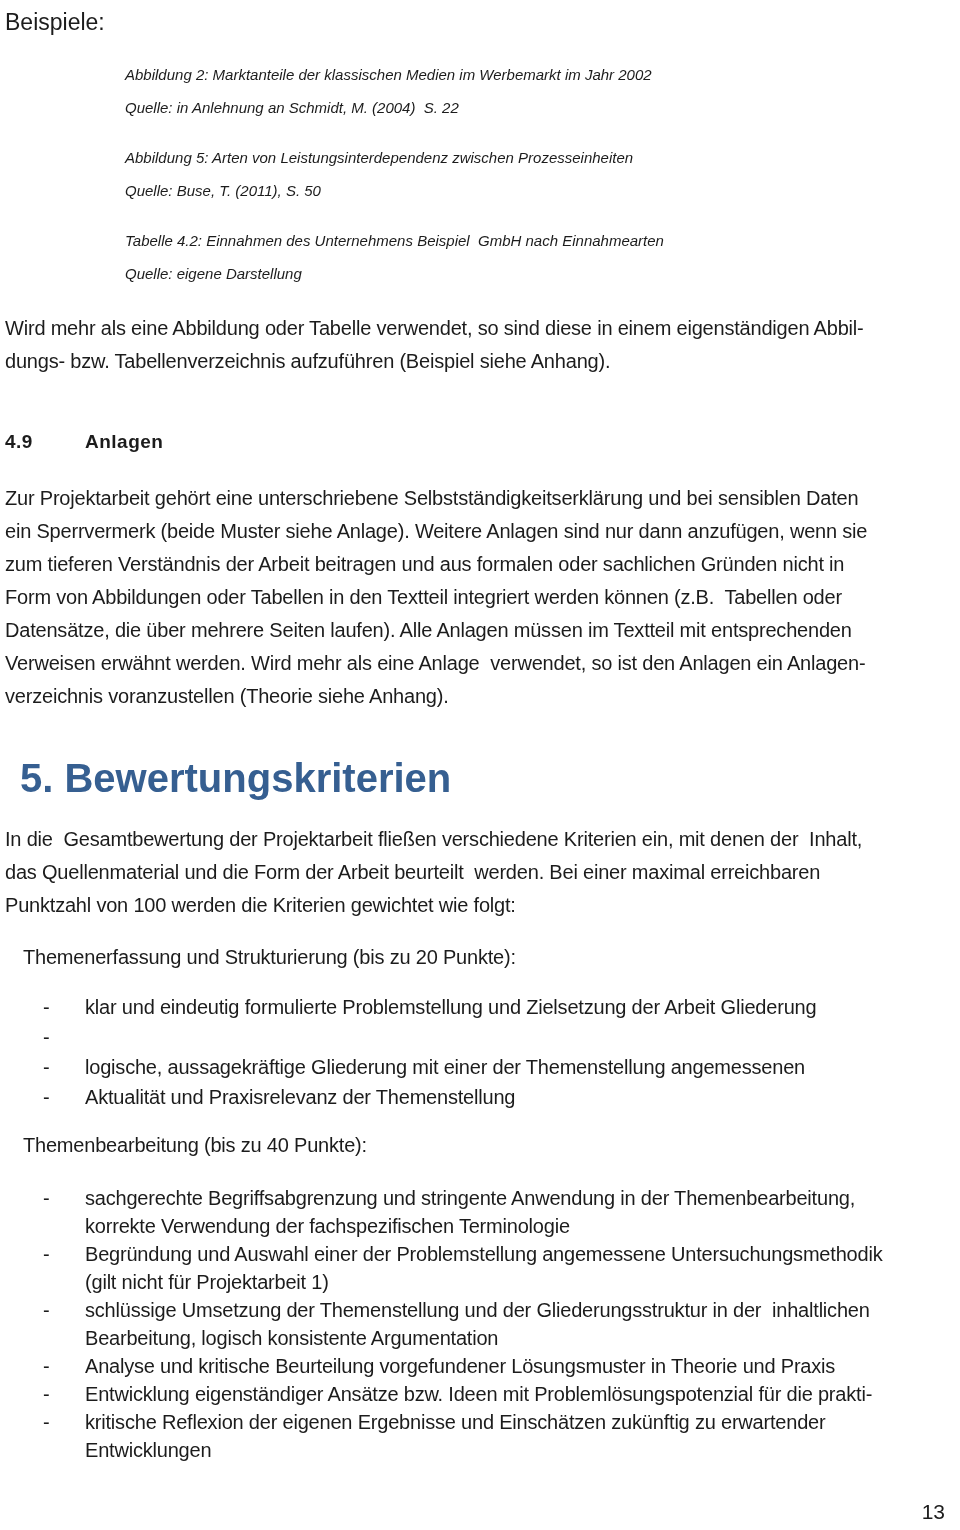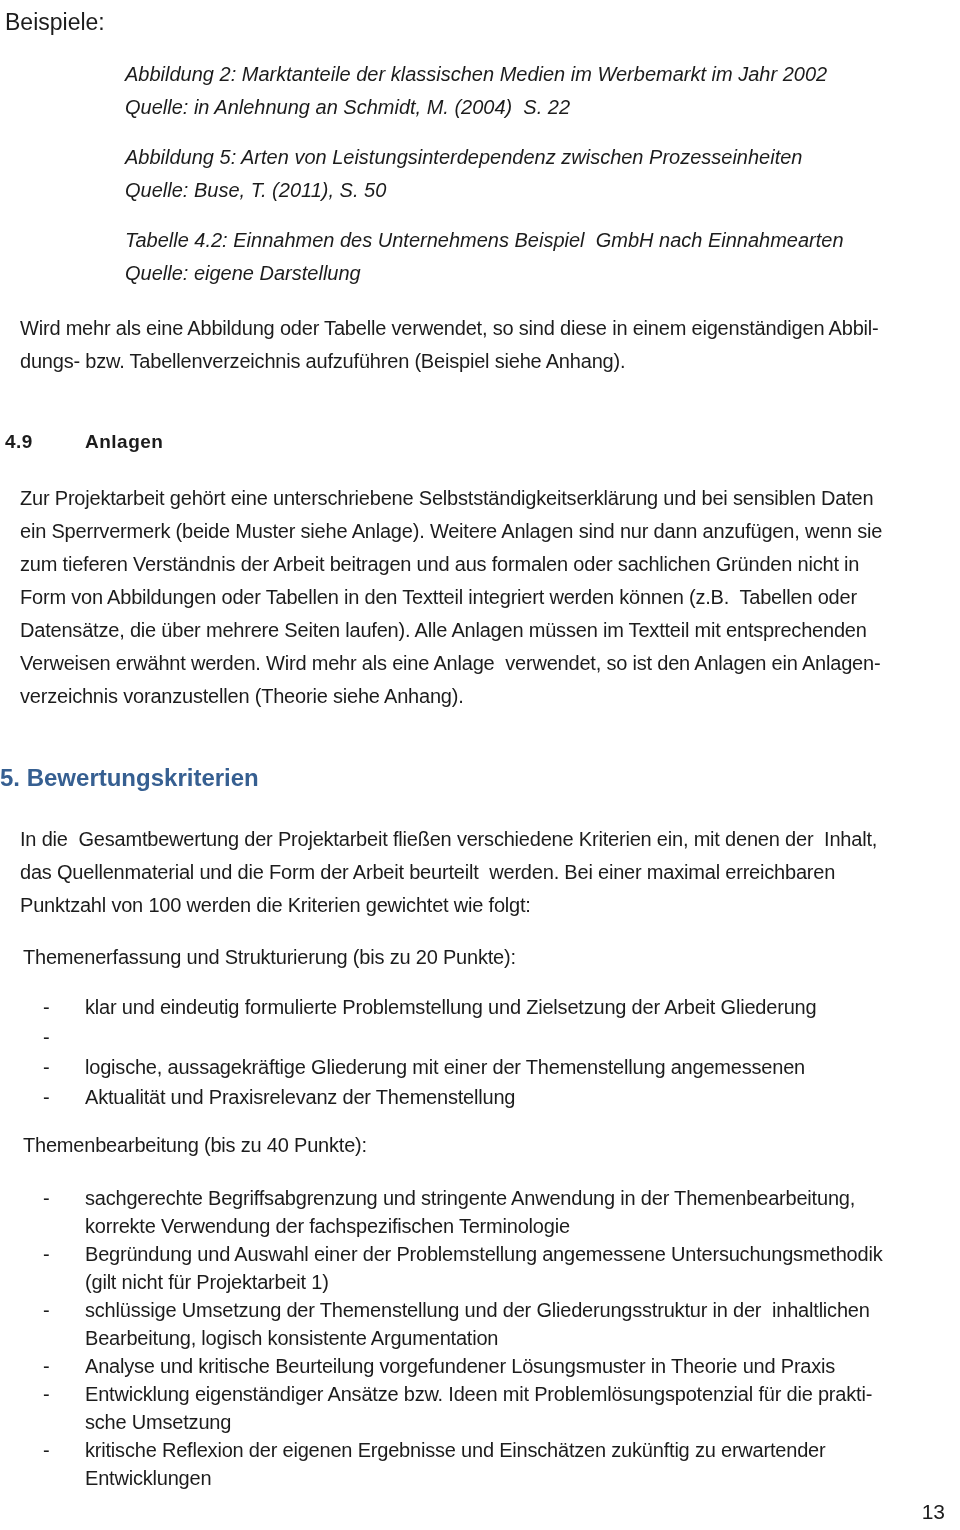--- a/index.html
+++ b/index.html
@@ -12,41 +12,41 @@
   }
   .page{position:relative;width:960px;height:1530px;}
 
   .intro{
     padding-top:8px;margin-left:5px;
     font-size:23px;line-height:28px;white-space:pre;
   }
 
   .examples{
     margin-left:125px;margin-top:22px;
-    font-style:italic;font-size:20px;
+    font-style:italic;font-size:15px;
   }
   .example{margin-bottom:17px;}
   .example div{line-height:33px;white-space:pre;}
 
-  .para{margin-left:20px;font-size:20px;letter-spacing:-0.2px;}
+  .para{margin-left:5px;font-size:20px;letter-spacing:-0.2px;}
   .para div{line-height:33px;white-space:pre;}
   .para-figures{margin-top:22px;}
   .para-anlagen{margin-top:22px;}
   .para-bewertung{margin-top:24px;}
 
   .sec-h2{
     margin:46px 0 0 5px;
     font-size:19px;font-weight:bold;line-height:36px;
     letter-spacing:0.5px;
   }
   .sec-h2 .sec-num{display:inline-block;width:80px;}
 
   .sec-h1{
-    margin:44px 0 0 0;
-    font-size:24px;font-weight:bold;line-height:42px;
+    margin:44px 0 0 20px;
+    font-size:40px;font-weight:bold;line-height:42px;
     color:#365f91;
   }
 
   .crit-heading{
     margin:22px 0 0 23px;
     font-size:20px;line-height:26px;white-space:pre;letter-spacing:-0.2px;
   }
   .crit-heading.second{margin-top:20px;}
 
   .bullets{margin-top:22px;font-size:20px;letter-spacing:-0.2px;}
@@ -179,21 +179,20 @@
         <span class="dash">-</span>
         <div class="btext">
           <div>Analyse und kritische Beurteilung vorgefundener Lösungsmuster in Theorie und Praxis</div>
         </div>
       </div>
 
       <div class="bullet">
         <span class="dash">-</span>
         <div class="btext">
           <div>Entwicklung eigenständiger Ansätze bzw. Ideen mit Problemlösungspotenzial für die prakti-</div>
-          <div>sche Umsetzung</div>
         </div>
       </div>
 
       <div class="bullet">
         <span class="dash">-</span>
         <div class="btext">
           <div>kritische Reflexion der eigenen Ergebnisse und Einschätzen zukünftig zu erwartender</div>
           <div>Entwicklungen</div>
         </div>
       </div>

